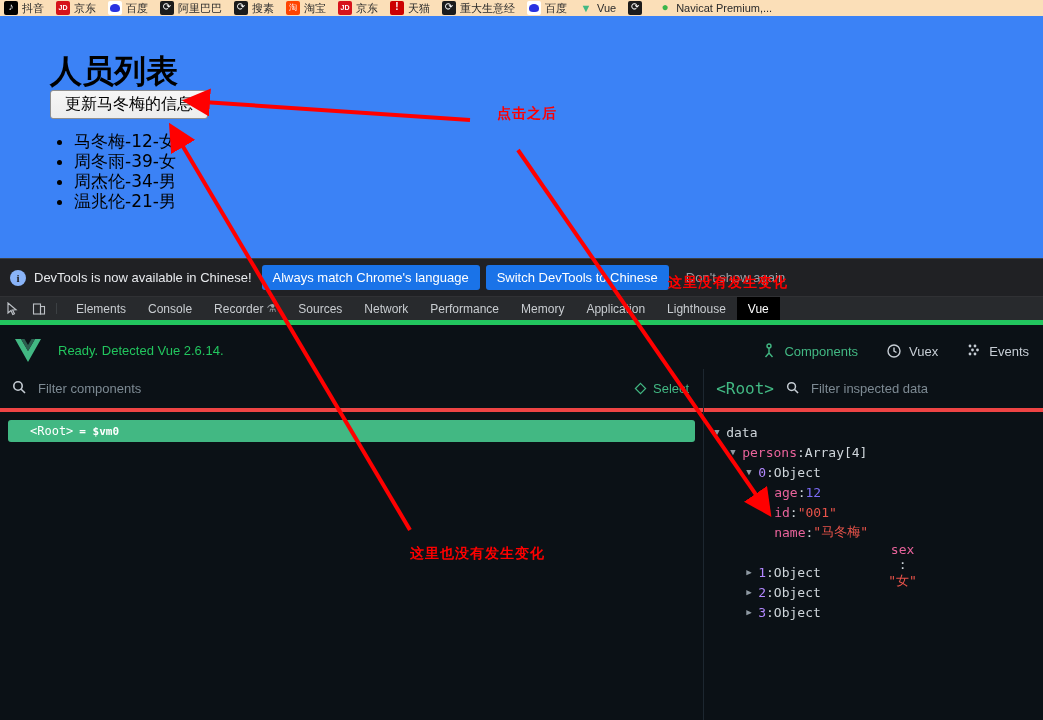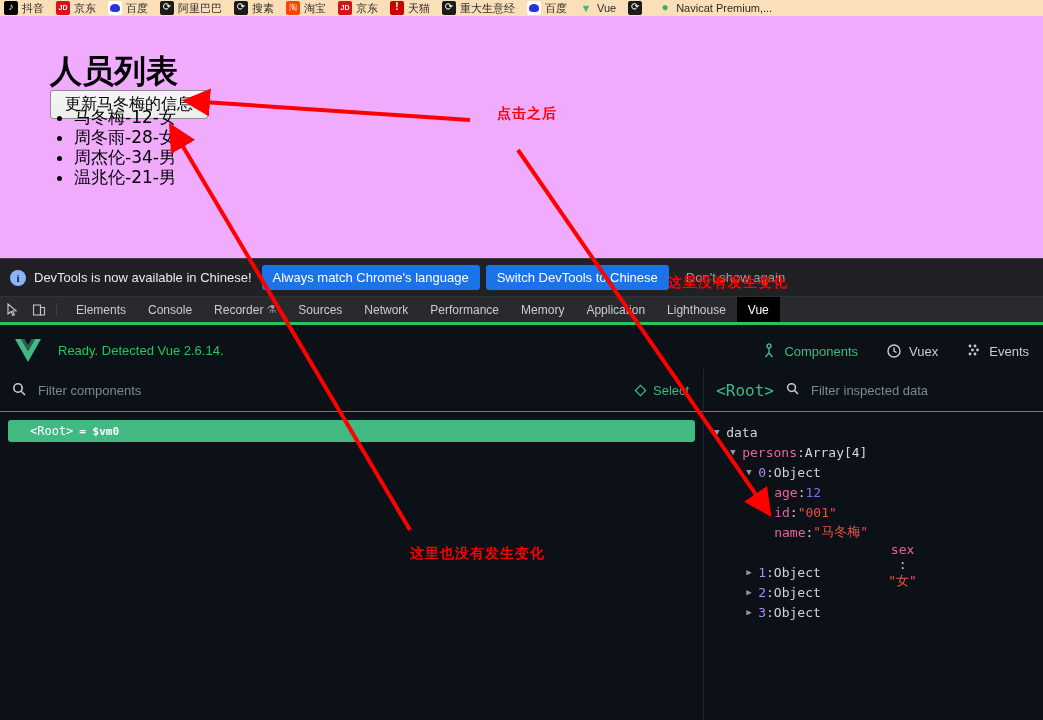--- a/index.html
+++ b/index.html
@@ -37,37 +37,37 @@
   .ico-red{ background:#cc0000; }
   .ico-red:after{ content:"!"; position:absolute; left:0; right:0; top:-1px; font-size:10px; font-weight:bold; }
   .ico-vue{ background:transparent; }
   .ico-vue:after{ content:"▼"; position:absolute; left:0; right:0; top:0; color:#41b883; font-size:11px; }
   .ico-navicat{ background:transparent; }
   .ico-navicat:after{ content:"●"; position:absolute; left:0; right:0; top:-1px; color:#3bb54a; font-size:12px; }
 
   
   .page{
     position:absolute; left:0; top:16px; width:1043px; height:242px;
-    background:#f0abfc;
+    background:#3b82f6;
   }
   .page-title{
     position:absolute; left:50px; top:34px;
     font-size:32px; font-weight:bold; color:#000;
     font-family:"DejaVu Sans","Liberation Sans",sans-serif;
   }
   .update-btn{
     position:absolute; left:50px; top:74px;
     padding:3px 14px; font-size:16px; color:#000;
     background:linear-gradient(#f6f6f6,#ededed);
     border:1px solid #8f8f8f; border-radius:3px;
     font-family:"DejaVu Sans","Liberation Sans",sans-serif;
     cursor:pointer;
   }
   .person-list{
-    position:absolute; left:52px; top:91px;
+    position:absolute; left:52px; top:115px;
     list-style:disc; padding-left:22px;
   }
   .person-list li{
     font-size:17px; line-height:20px; color:#000;
     font-family:"DejaVu Sans","Liberation Sans",sans-serif;
   }
 
   
   .anno-svg{ position:absolute; left:0; top:0; width:1043px; height:720px; pointer-events:none; z-index:50; }
   .anno-text{
@@ -100,21 +100,21 @@
   .dt-btn{
     font-size:13px; color:#fff; background:#1a73e8;
     border:none; padding:5px 11px; border-radius:3px;
     margin-right:6px; cursor:pointer;
     font-family:"Liberation Sans",sans-serif;
   }
   .dt-btn.plain{ background:transparent; color:#9aa0a6; }
 
   .dt-tabs{
     height:28px; background:#282a2d; display:flex; align-items:stretch;
-    border-bottom:3px solid #22c55e;
+    border-bottom:5px solid #22c55e;
   }
   .dt-tool{
     width:26px; display:flex; align-items:center; justify-content:center;
     color:#bdc1c6; cursor:pointer;
   }
   .dt-sep{ width:1px; background:#3c4043; margin:6px 8px 6px 4px; }
   .dt-tab{
     display:flex; align-items:center; padding:0 11px;
     font-size:12px; color:#c9cdd1; cursor:pointer; position:relative;
     font-family:"Liberation Sans",sans-serif;
@@ -141,21 +141,21 @@
     height:2px; background:#42b883;
   }
   .vtab .vicon{ width:16px; height:16px; display:inline-block; }
 
   .vue-body{ position:absolute; left:0; top:110px; right:0; bottom:0; display:flex; }
   .vue-left{ width:716px; background:#0b1116; position:relative; }
   .vue-right{ flex:1; background:#0b1116; border-left:1px solid #1d2730; position:relative; }
 
   .filter-row{
     height:43px; display:flex; align-items:center; padding:0 12px;
-    border-bottom:1px solid #ef4444; position:relative;
+    border-bottom:4px solid #ef4444; position:relative;
   }
   .mag{ color:#c6cdd4; font-size:13px; margin-right:12px; }
   .filter-input{
     background:transparent; border:none; outline:none;
     color:#e6e8ea; font-size:13px; width:420px;
     font-family:"Liberation Sans",sans-serif;
   }
   .filter-input::placeholder{ color:#7d8a93; }
   .select-btn{
     position:absolute; right:14px; display:flex; align-items:center; gap:6px;
@@ -252,21 +252,21 @@
         <span class="ico ico-navicat"></span>
         <span class="lbl">Navicat Premium,...</span>
       </div>
     </div>
 
   <div class="page">
     <div class="page-title">人员列表</div>
     <button class="update-btn">更新马冬梅的信息</button>
     <ul class="person-list" id="person-list">
         <li>马冬梅-12-女</li>
-        <li>周冬雨-28-女</li>
+        <li>周冬雨-39-女</li>
         <li>周杰伦-34-男</li>
         <li>温兆伦-21-男</li>
       </ul>
   </div>
 
   <div class="devtools">
 
     <div class="dt-notice">
       <span class="info-ico">i</span>
       <span class="msg">DevTools is now available in Chinese!</span>

